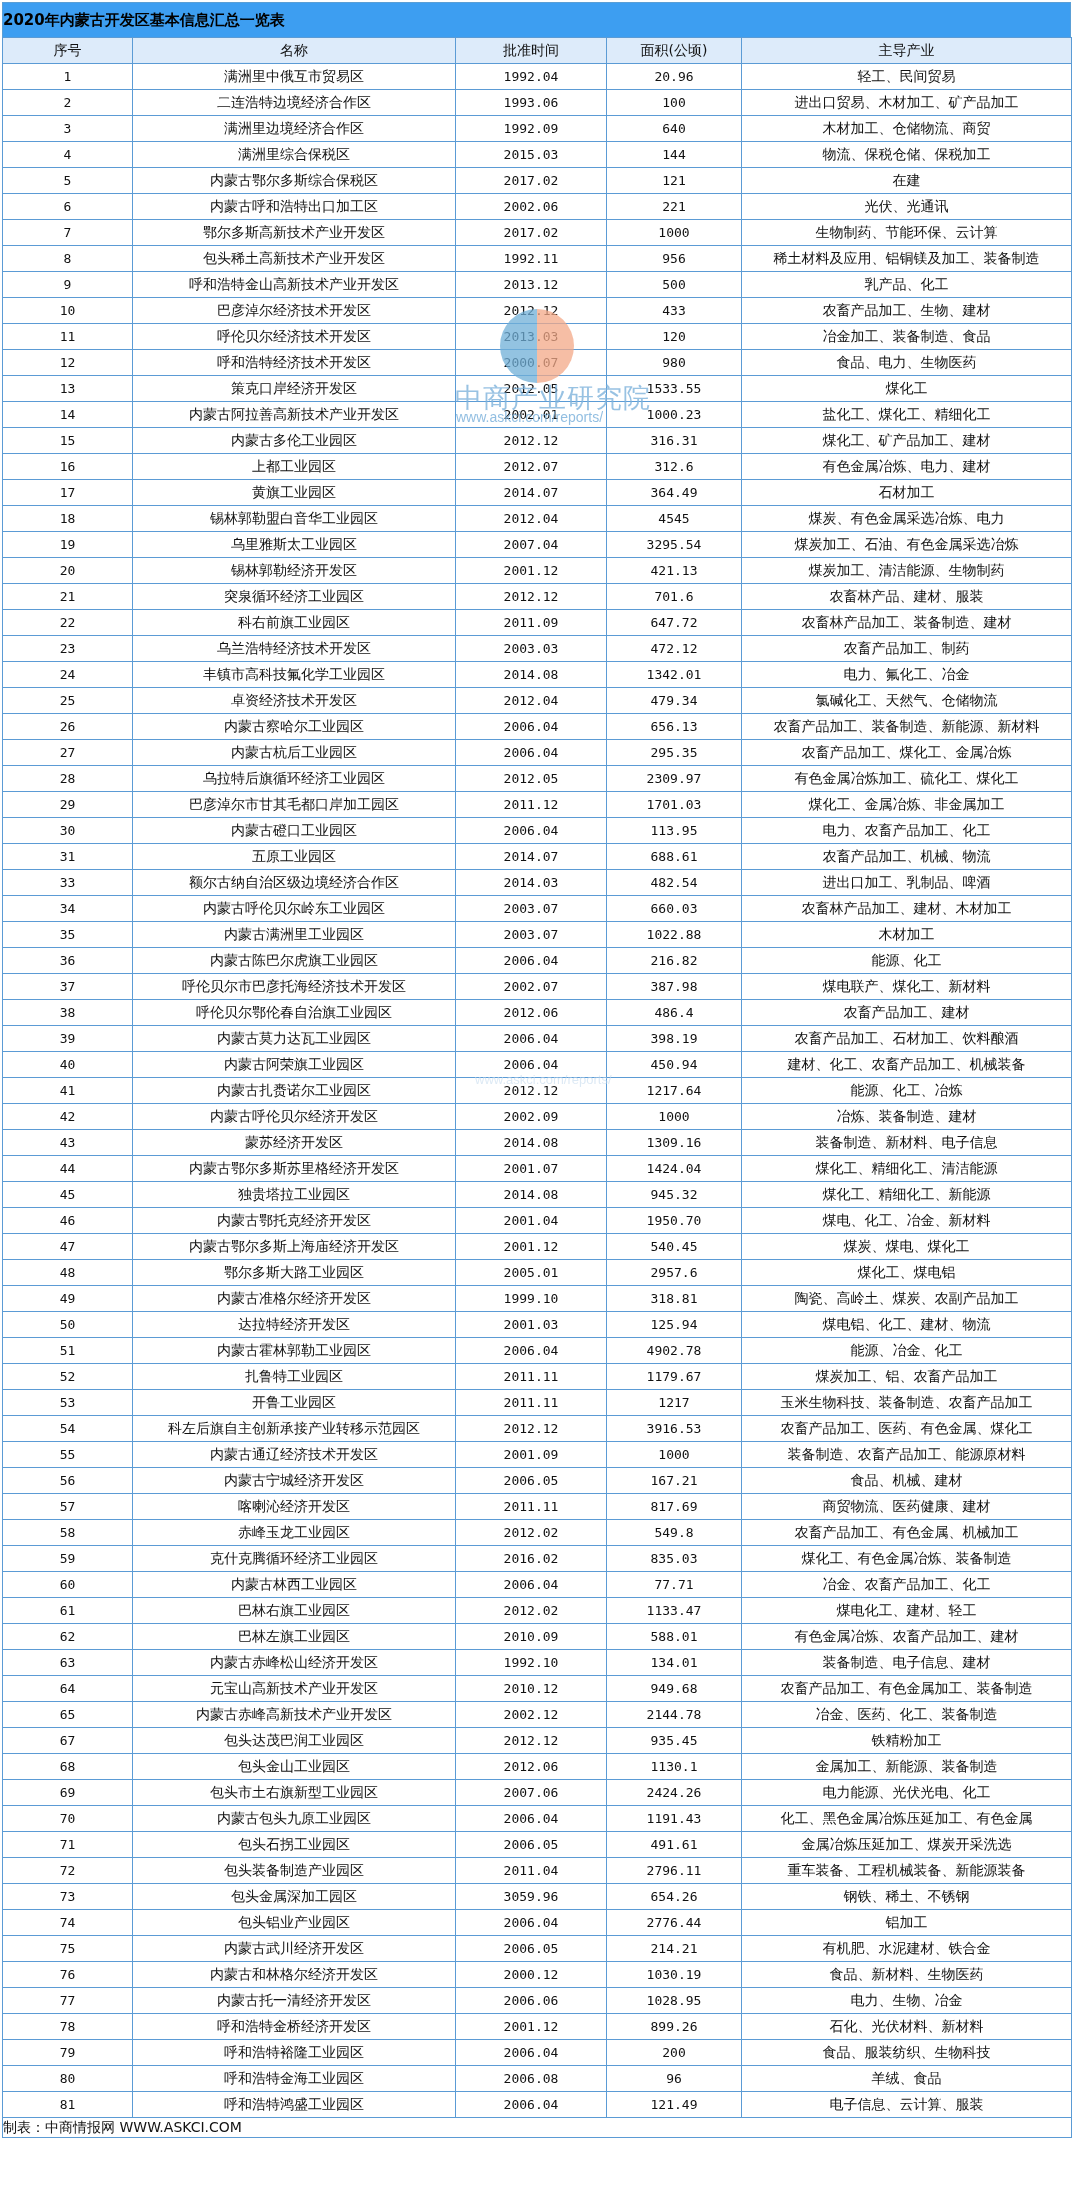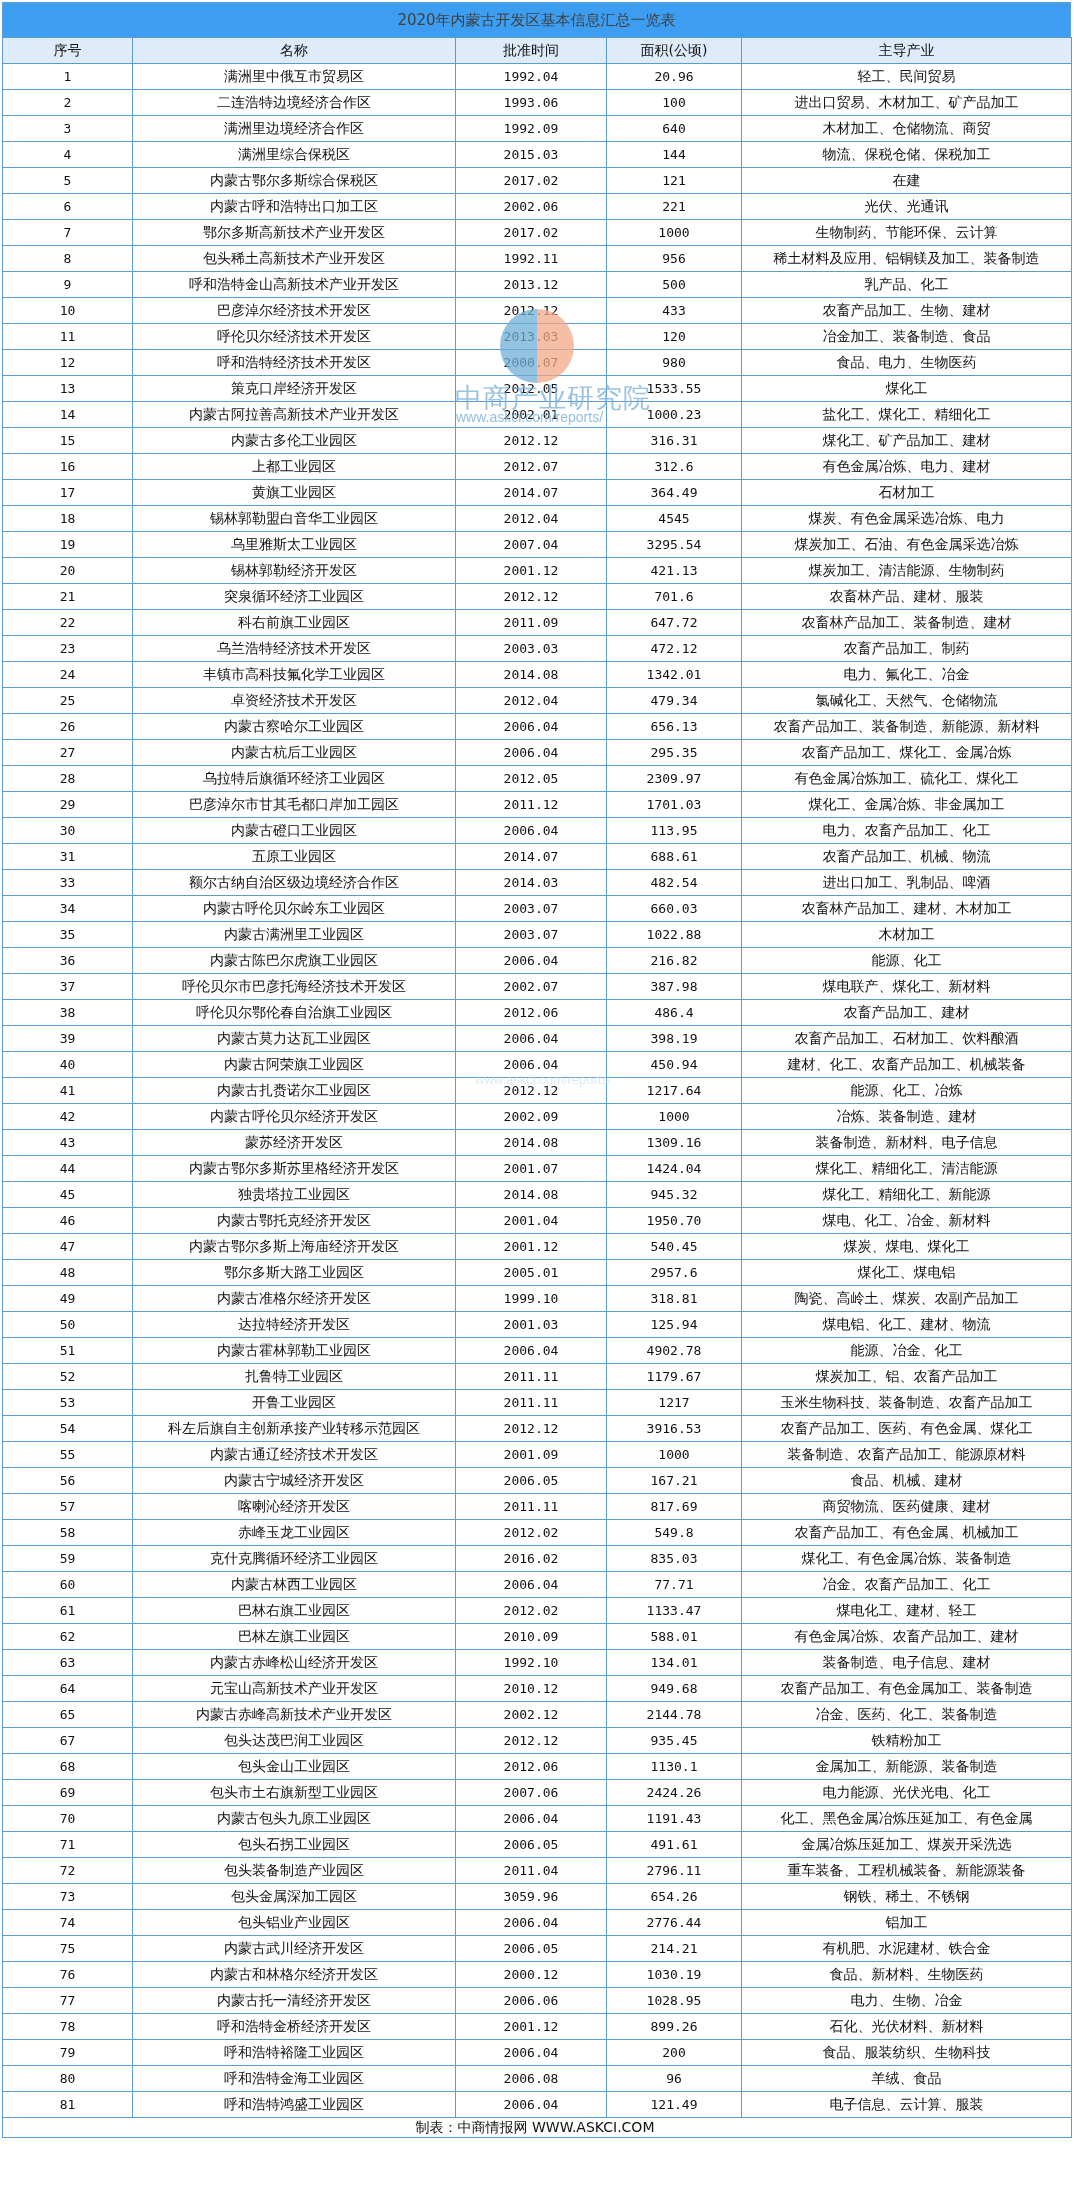--- a/index.html
+++ b/index.html
@@ -1,27 +1,27 @@
 <!DOCTYPE html>
 <html><head>
 <meta charset="utf-8">
 <style>
   html, body { margin:0; padding:0; background:#ffffff; }
   body { width:1074px; height:2188px; position:relative; overflow:hidden;
          font-family:"DejaVu Sans", "Liberation Sans", sans-serif; color:#111; }
   .wrap { position:absolute; left:2px; top:2px; width:1069px; }
-  .title { height:34px; background:#3d9ef1; color:#404040; text-align:center;
-           line-height:34px; font-size:15px; border:1px solid #5a9fd6; border-bottom:none; }
+  .title { height:34px; background:#3d9ef1; color:#000000; text-align:left;
+           line-height:34px; font-size:15px; border:1px solid #5a9fd6; border-bottom:none;font-weight:bold; }
   table { border-collapse:collapse; width:1069px; table-layout:fixed; }
   td, th { border:1px solid #5b9bd5; height:25px; padding:0; text-align:center;
            font-size:14px; font-weight:normal; white-space:nowrap; overflow:hidden; }
   th { background:#ddebfa; height:25px; font-size:14px; }
   td.num, td.date, td.area { font-family:"DejaVu Sans Mono", "Liberation Mono", monospace; font-size:13px; }
   td.ind { font-size:14px; }
-  tr.foot td { text-align:center; padding-right:4px; height:19px; font-size:14px; }
+  tr.foot td { text-align:left; padding-right:4px; height:19px; font-size:14px; }
   .wm { position:absolute; pointer-events:none; }
   .wm-logo { left:500px; top:309px; width:74px; height:74px; border-radius:50%; overflow:hidden; opacity:0.75; }
   .wm-logo .l { position:absolute; left:0; top:0; width:37px; height:74px; background:#6fafd8; }
   .wm-logo .r { position:absolute; left:37px; top:0; width:37px; height:74px; background:#f3a988; }
   .wm-text { left:455px; top:380px; width:170px; font-size:27px; color:#7fb3dc; opacity:0.8; letter-spacing:1px; white-space:nowrap;text-align:right; }
   .wm-url { left:456px; top:409px; font-size:14px; color:#7fb3dc; opacity:0.85; white-space:nowrap; font-family:"Liberation Sans", sans-serif; }
   .wm-url2 { left:475px; top:1072px; font-size:13px; color:#c6dbee; opacity:0.6; white-space:nowrap; font-family:"Liberation Sans", sans-serif; }
 </style>
 </head>
 <body>

